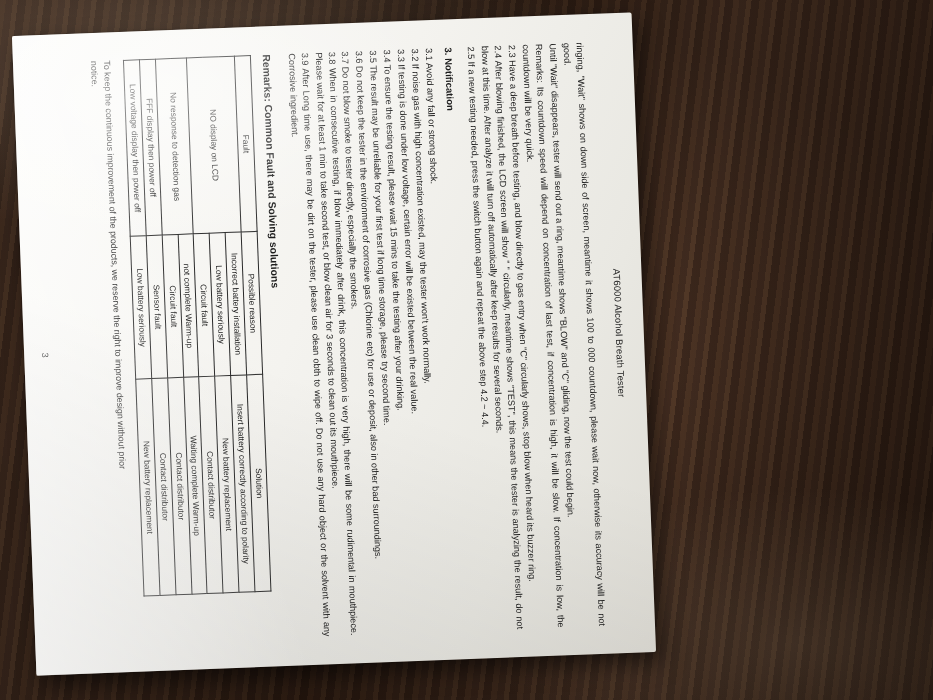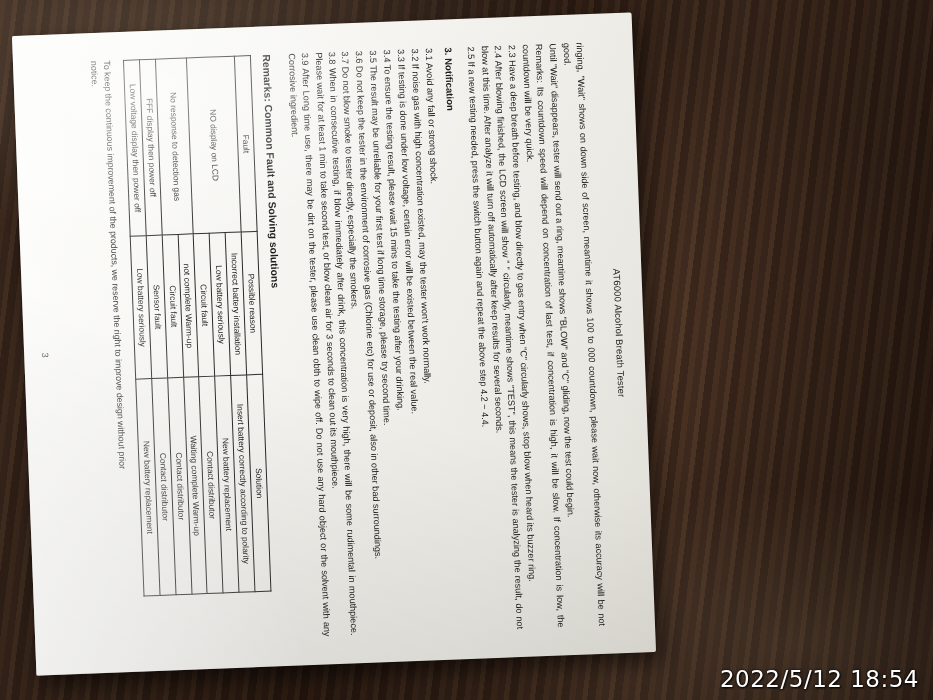--- a/index.html
+++ b/index.html
@@ -225,14 +225,13 @@
           <p class="footer-note">To keep the continuous improvement of the products, we reserve the right to improve design without prior notice.</p>
         </div>
 
         <div class="page-number">3</div>
       </div>
     </div>
 
     <div class="page-shade"></div>
   </div>
 
-  <div class="timestamp">2022/5/12  18:54</div>
 </div>
 
 </body></html>

